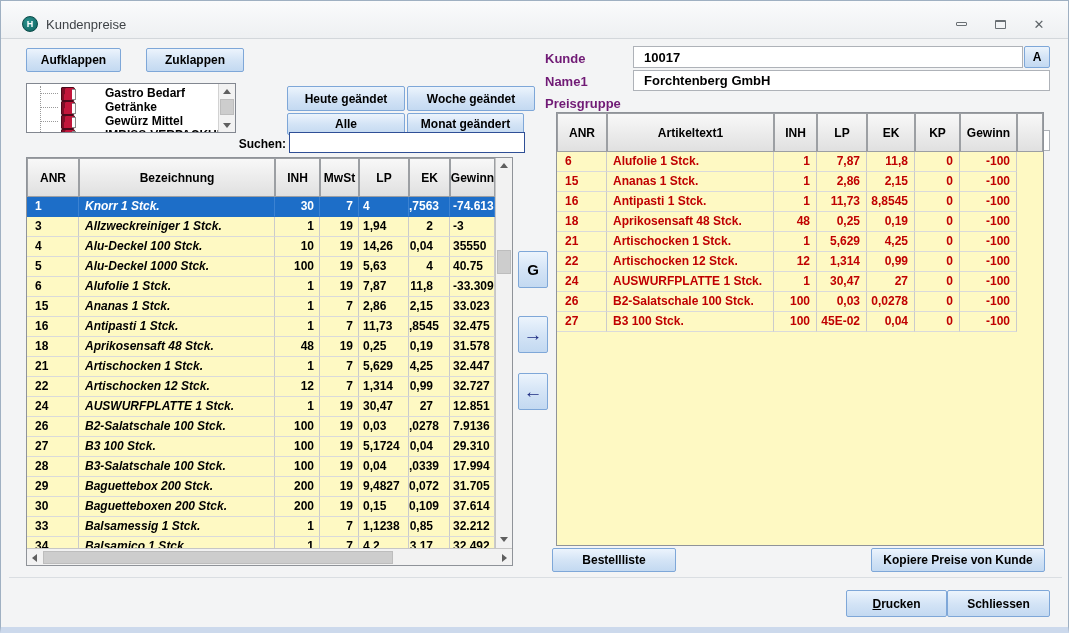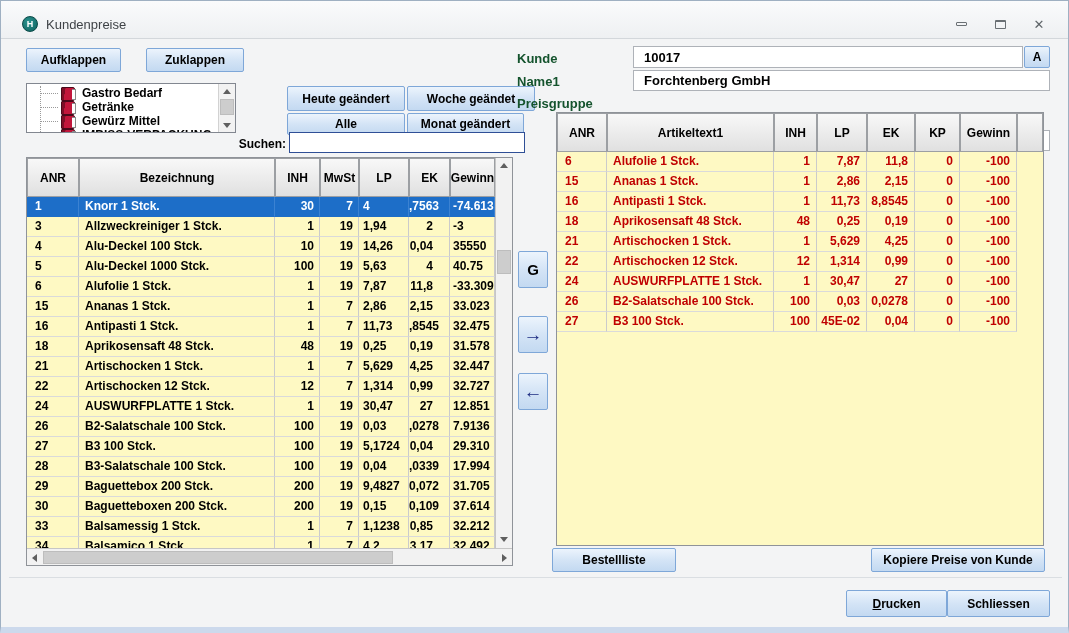--- a/index.html
+++ b/index.html
@@ -30,21 +30,21 @@
     position:absolute;display:flex;align-items:center;justify-content:center;
     background:linear-gradient(#ecf4fc,#d4e4f6 50%,#c3d9f1);
     border:1px solid #7ea7d8;border-radius:2px;
     font-size:12px;font-weight:bold;color:#000;cursor:default;white-space:nowrap;
   }
   
   .treebox{position:absolute;left:25px;top:82px;width:210px;height:50px;background:#fff;
     border:1px solid #828790;overflow:hidden;}
   .treeinner{position:absolute;left:0;top:2px;right:17px;bottom:0;overflow:hidden;}
   .vline{position:absolute;left:13px;top:0;bottom:0;border-left:1px dotted #9a9a9a;}
-  .titem{position:relative;height:14px;display:flex;align-items:center;margin-left:34px;}
+  .titem{position:relative;height:14px;display:flex;align-items:center;margin-left:34px;gap:23px;}
   .titem::before{content:"";position:absolute;left:-21px;top:50%;width:18px;border-top:1px dotted #9a9a9a;}
   .book{position:relative;width:15px;height:12px;margin-right:6px;flex:0 0 auto;}
   .book::before{content:"";position:absolute;left:0;top:0;width:12px;height:12px;
     background:linear-gradient(100deg,#7d0e26 25%,#c2163b 26%);border:1px solid #49091a;border-radius:1px 2px 2px 1px;}
   .book::after{content:"";position:absolute;right:0;top:2px;width:3px;height:9px;background:#fdfdfd;border:1px solid #8a8a8a;border-left:none;}
   .tlabel{font-size:12px;font-weight:bold;color:#000;white-space:nowrap;}
   
   .sb{position:absolute;background:#f2f2f2;}
   .sbbtn{position:absolute;display:flex;align-items:center;justify-content:center;background:#f2f2f2;}
   .thumb{position:absolute;background:#cdcdcd;border:1px solid #bdbdbd;}
@@ -65,41 +65,41 @@
   .lrow{display:grid;grid-template-columns:52px 196px 45px 39px 50px 41px 45px;height:20px;}
   .lhrow{display:grid;grid-template-columns:52px 196px 45px 39px 50px 41px 45px;height:39px;}
   .rrow{display:grid;grid-template-columns:50px 167px 43px 50px 48px 45px 57px 26px;height:20px;}
   .rhrow{display:grid;grid-template-columns:50px 167px 43px 50px 48px 45px 57px 26px;height:39px;}
   .hc{border:1px solid #9c9fa3;background:linear-gradient(#f8f8f8,#e0e0e0);
     display:flex;align-items:center;justify-content:center;
     font-size:12px;font-weight:bold;color:#000;white-space:nowrap;overflow:hidden;}
   .dc{font-size:12px;font-weight:bold;color:#000;line-height:19px;white-space:nowrap;overflow:hidden;
     border-right:1px solid #cbcbcb;border-bottom:1px solid #dadada;}
   .lrow .dc:nth-child(1){padding-left:8px;}
-  .lrow .dc:nth-child(2){padding-left:6px;}
+  .lrow .dc:nth-child(2){padding-left:6px;font-style:italic;}
   .lrow .dc:nth-child(3){text-align:right;padding-right:5px;}
   .lrow .dc:nth-child(4){text-align:right;padding-right:5px;}
   .lrow .dc:nth-child(5){padding-left:4px;}
   .lrow .dc:nth-child(6){text-align:right;padding-right:16px;}
   .lrow .dc:nth-child(7){padding-left:3px;}
   .rrow .dc{color:#c00000;}
   .rrow .dc:nth-child(1){padding-left:8px;}
   .rrow .dc:nth-child(2){padding-left:6px;}
   .rrow .dc:nth-child(3),.rrow .dc:nth-child(4),.rrow .dc:nth-child(5),
   .rrow .dc:nth-child(6),.rrow .dc:nth-child(7){text-align:right;padding-right:6px;}
   .lrow.selected{background:#1d6ec8;}
   .lrow.selected .dc{color:#fff;border-right-color:#3b82d2;border-bottom-color:#1d6ec8;}
   
   .lvscroll{right:0;top:0;width:17px;height:390px;border-left:1px solid #c6c6c6;}
   .lhscroll{left:0;bottom:0;width:485px;height:17px;border-top:1px solid #c6c6c6;}
   
   .midbtn{width:30px;height:37px;font-size:15px;}
   .arrowglyph{font-size:19px;font-weight:bold;color:#1b2a80;line-height:1;}
   
-  .flabel{position:absolute;left:516px;font-size:13px;font-weight:bold;color:#14532d;}
+  .flabel{position:absolute;left:544px;font-size:13px;font-weight:bold;color:#701a75;}
   .field{position:absolute;background:#fff;border:1px solid #aeb2b8;font-size:13px;font-weight:bold;color:#000;
     display:flex;align-items:center;padding-left:10px;white-space:nowrap;overflow:hidden;}
   
   .separator{position:absolute;left:8px;top:576px;width:1053px;height:1px;background:#dadee2;}
   .fbtn{height:27px;font-size:12px;}
   .ul{text-decoration:underline;}
 </style>
 </head>
 <body>
 
@@ -153,21 +153,21 @@
           <span class="tri-up"></span>
         </div>
       <div class="thumb" style="left:1px;top:15px;width:14px;height:16px;"></div>
       <div class="sbbtn" style="left:0;bottom:0;width:16px;height:14px;">
           <span class="tri-dn"></span>
         </div>
     </div>
   </div>
 
   <div class="btn" style="left:286px;top:85px;width:118px;height:25px;">
-      <span>Heute geändert</span>
+      <span>Heute geändet</span>
     </div>
   <div class="btn" style="left:406px;top:85px;width:128px;height:25px;">
       <span>Woche geändet</span>
     </div>
   <div class="btn" style="left:286px;top:112px;width:118px;height:22px;">
       <span>Alle</span>
     </div>
   <div class="btn" style="left:406px;top:112px;width:117px;height:22px;">
       <span>Monat geändert</span>
     </div>

